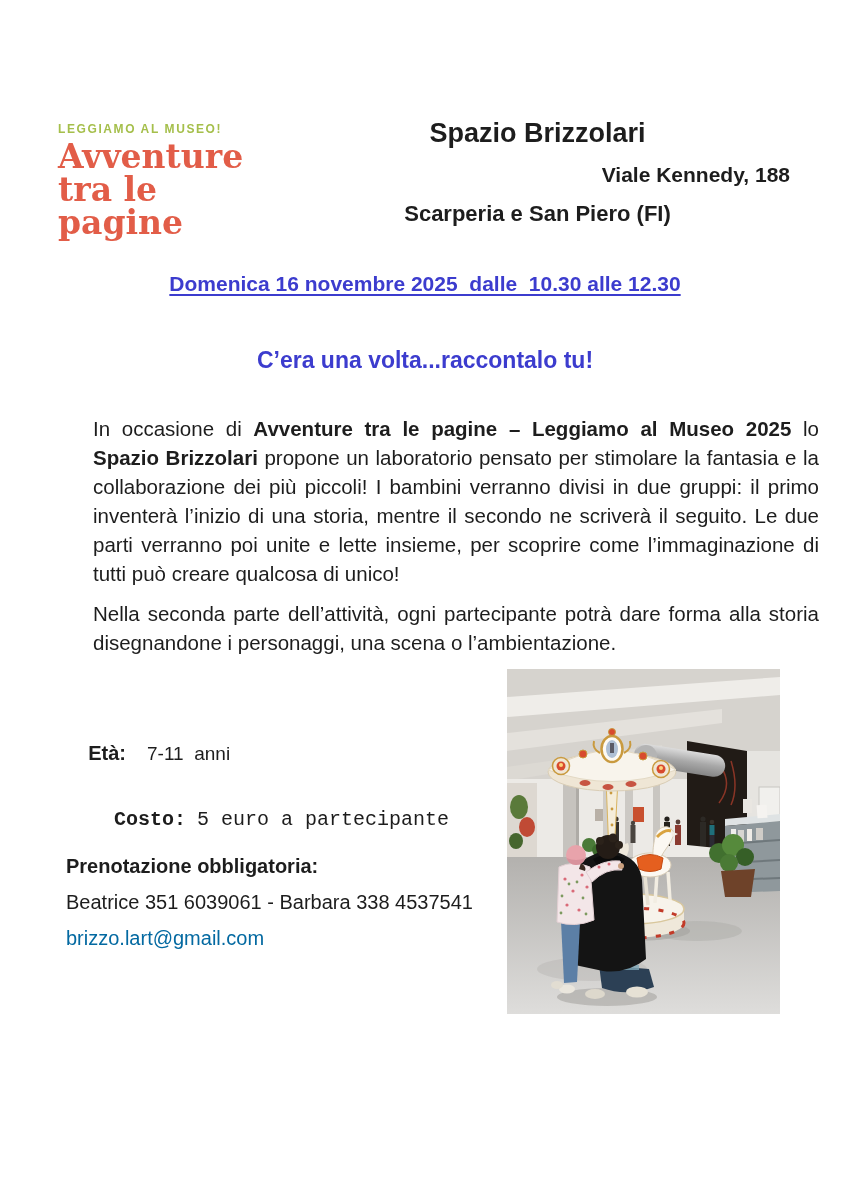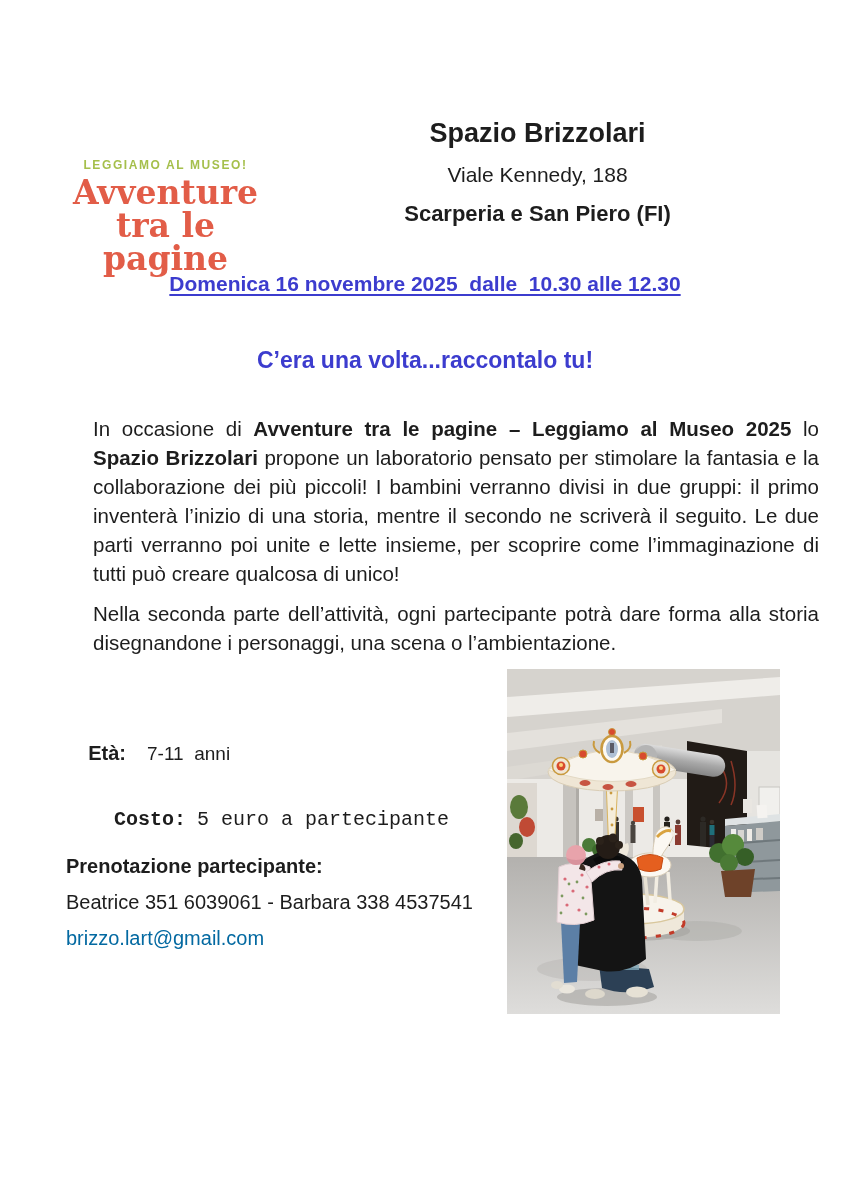--- a/index.html
+++ b/index.html
@@ -1,27 +1,27 @@
 <!DOCTYPE html>
 <html><head>
 <meta charset="utf-8">
 <style>
   html,body{margin:0;padding:0;background:#ffffff;}
   .page{
     position:relative;width:849px;height:1200px;margin:0 auto;background:#ffffff;
     font-family:"Liberation Sans",sans-serif;color:#1d1d1d;overflow:hidden;
   }
   
-  .logo{position:absolute;left:58px;top:122px;width:215px;text-align:center;margin-top:36px;}
+  .logo{position:absolute;left:58px;top:122px;width:215px;text-align:left;}
   .logo-tagline{font-size:12px;font-weight:bold;letter-spacing:1.6px;color:#a5bf4b;margin-bottom:4px;}
   .logo-title{font-family:"DejaVu Serif",serif;font-weight:bold;font-size:33px;line-height:33px;color:#e25d48;}
   
   .venue{position:absolute;left:285px;top:118px;width:505px;text-align:center;}
   .venue-name{font-size:27px;font-weight:bold;margin:0 0 14px 0;}
-  .venue-address{font-size:21px;font-weight:normal;margin:0 0 14px 0;}
+  .venue-address{font-size:21px;font-weight:bold;margin:0 0 14px 0;text-align:right;}
   .venue-city{font-size:22px;font-weight:bold;margin:0;}
   
   .date-line{
     position:absolute;left:62px;top:272px;width:726px;text-align:center;
     font-size:21px;font-weight:bold;color:#3c3cce;white-space:pre-wrap;
     text-decoration:underline;text-underline-offset:3px;text-decoration-thickness:2px;
   }
   .event-title{
     position:absolute;left:62px;top:347px;width:726px;text-align:center;
     font-size:23px;font-weight:bold;color:#3c3cce;
@@ -68,21 +68,21 @@
     <p><span>In occasione di </span><b>Avventure tra le pagine – Leggiamo al Museo 2025</b><span> lo </span><b>Spazio Brizzolari</b><span> propone un laboratorio pensato per stimolare la fantasia e la collaborazione dei più piccoli! I bambini verranno divisi in due gruppi: il primo inventerà l’inizio di una storia, mentre il secondo ne scriverà il seguito. Le due parti verranno poi unite e lette insieme, per scoprire come l’immaginazione di tutti può creare qualcosa di unico!</span></p>
     <p>Nella seconda parte dell’attività, ogni partecipante potrà dare forma alla storia disegnandone i personaggi, una scena o l’ambientazione.</p>
   </div>
 
   <div class="detail row-age">
     <span class="lbl">Età:</span><span class="val">7-11  anni</span>
   </div>
   <div class="detail row-cost">
     <span class="lbl">Costo:</span><span class="val">5 euro a partecipante</span>
   </div>
-  <div class="detail row-booking">Prenotazione partecipante:</div>
+  <div class="detail row-booking">Prenotazione obbligatoria:</div>
   <div class="detail row-contacts">Beatrice 351 6039061 - Barbara 338 4537541</div>
   <div class="detail row-email">brizzo.lart@gmail.com</div>
 
   <div class="photo">
     <svg width="273" height="345" viewBox="0 0 273 345" xmlns="http://www.w3.org/2000/svg">
       <defs>
         <linearGradient id="floorG" x1="0" y1="0" x2="0" y2="1">
           <stop offset="0" stop-color="#b3b1ae"></stop>
             <stop offset="1" stop-color="#dedddb"></stop>
         </linearGradient>

